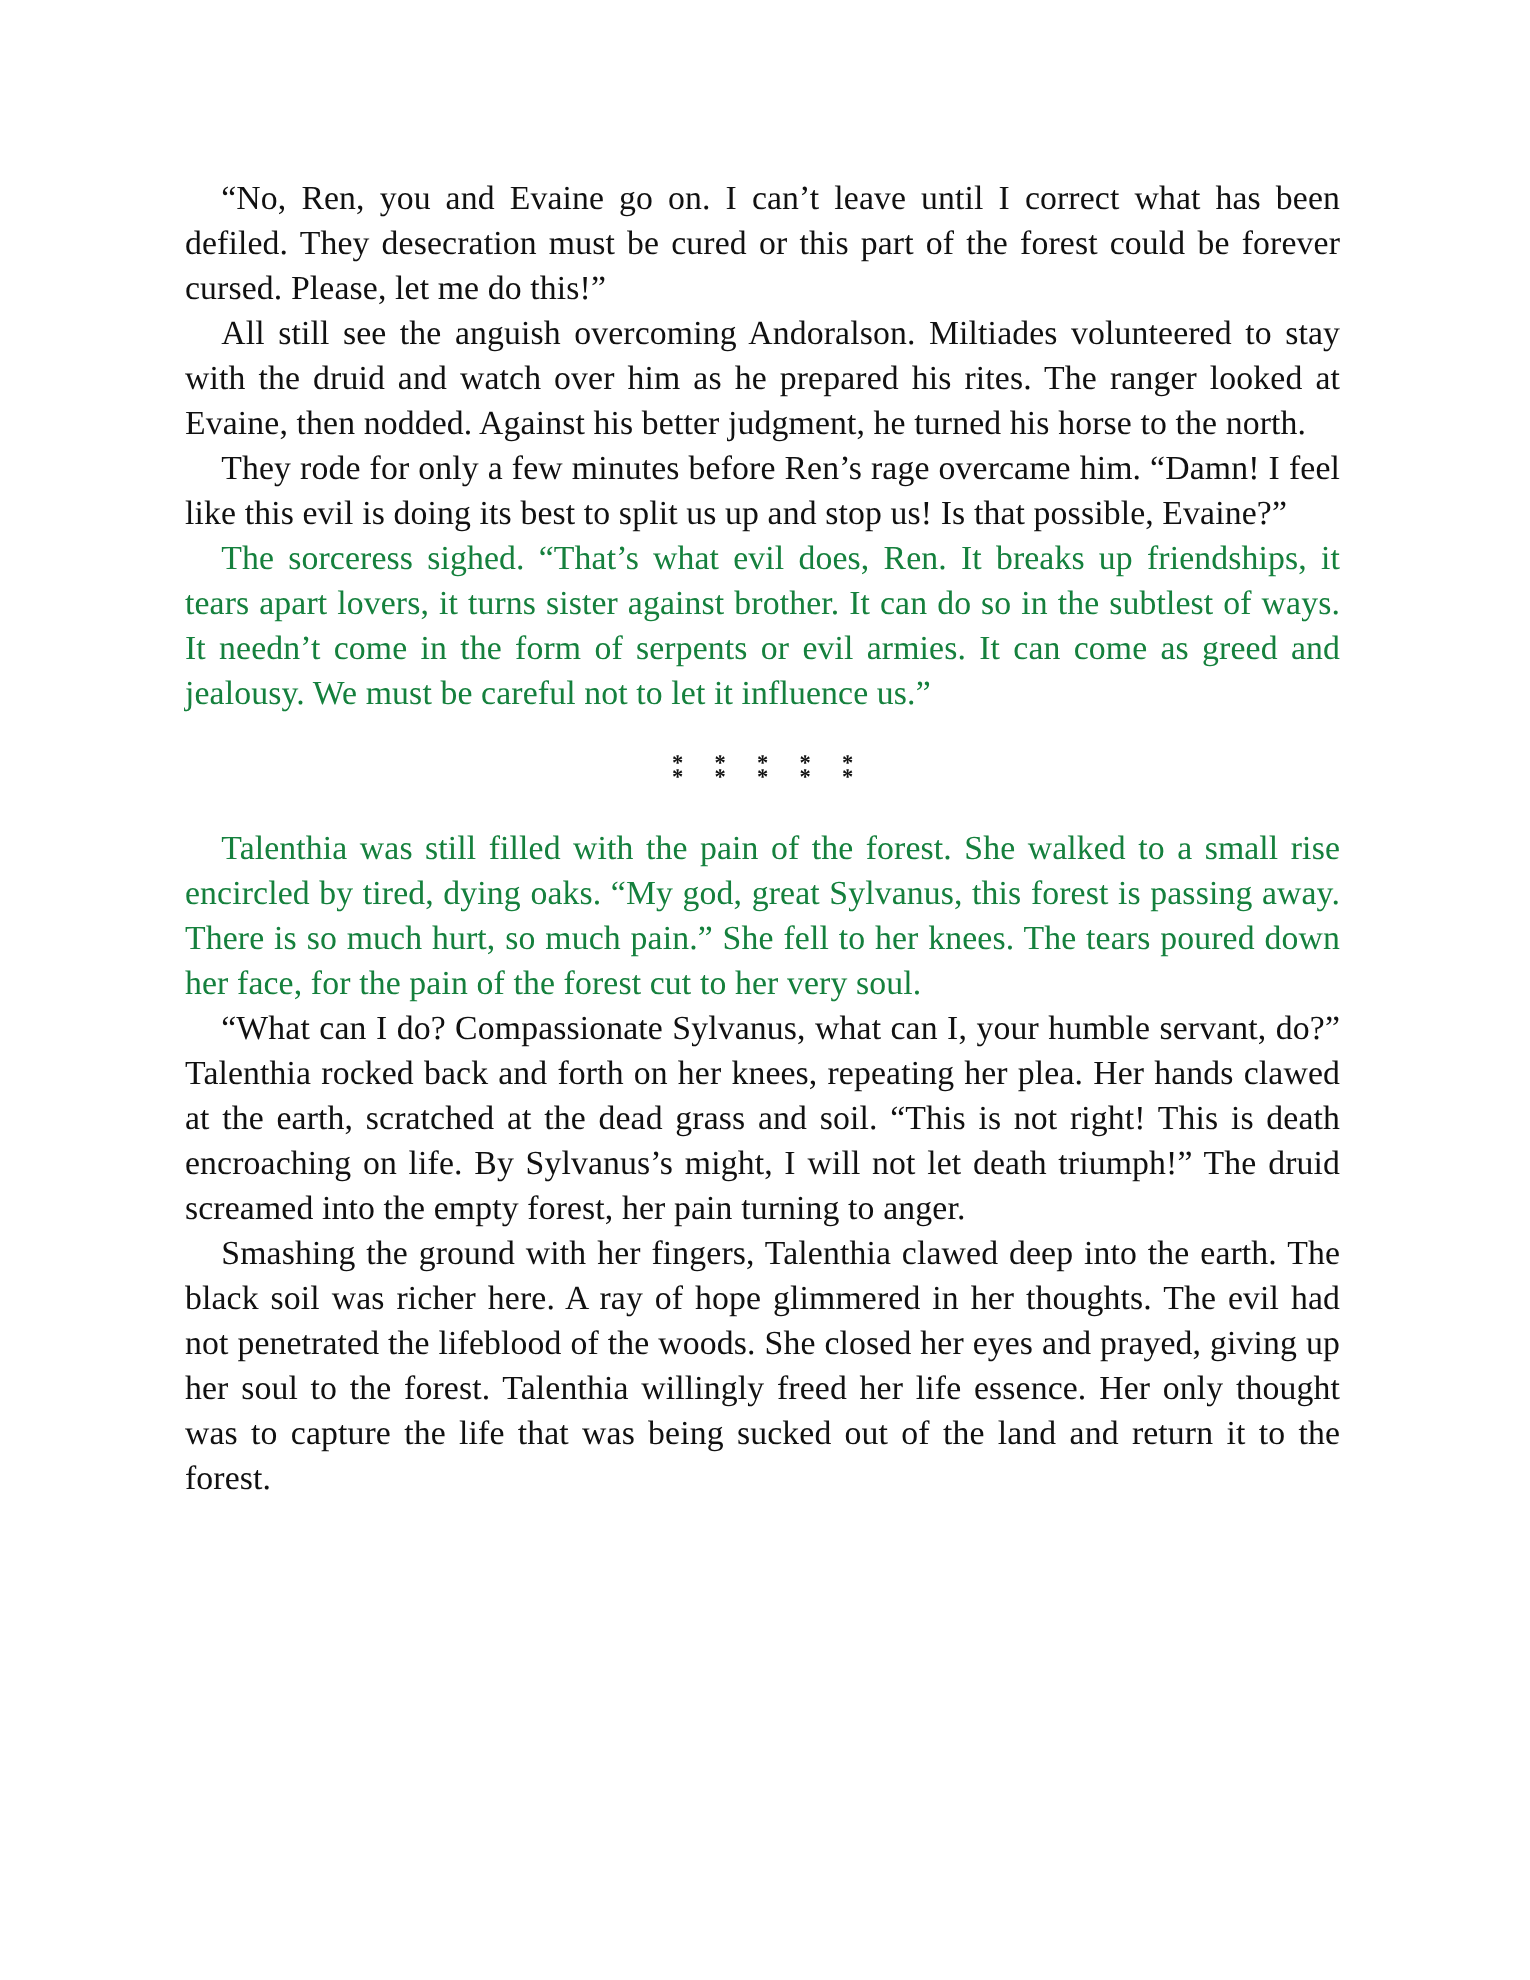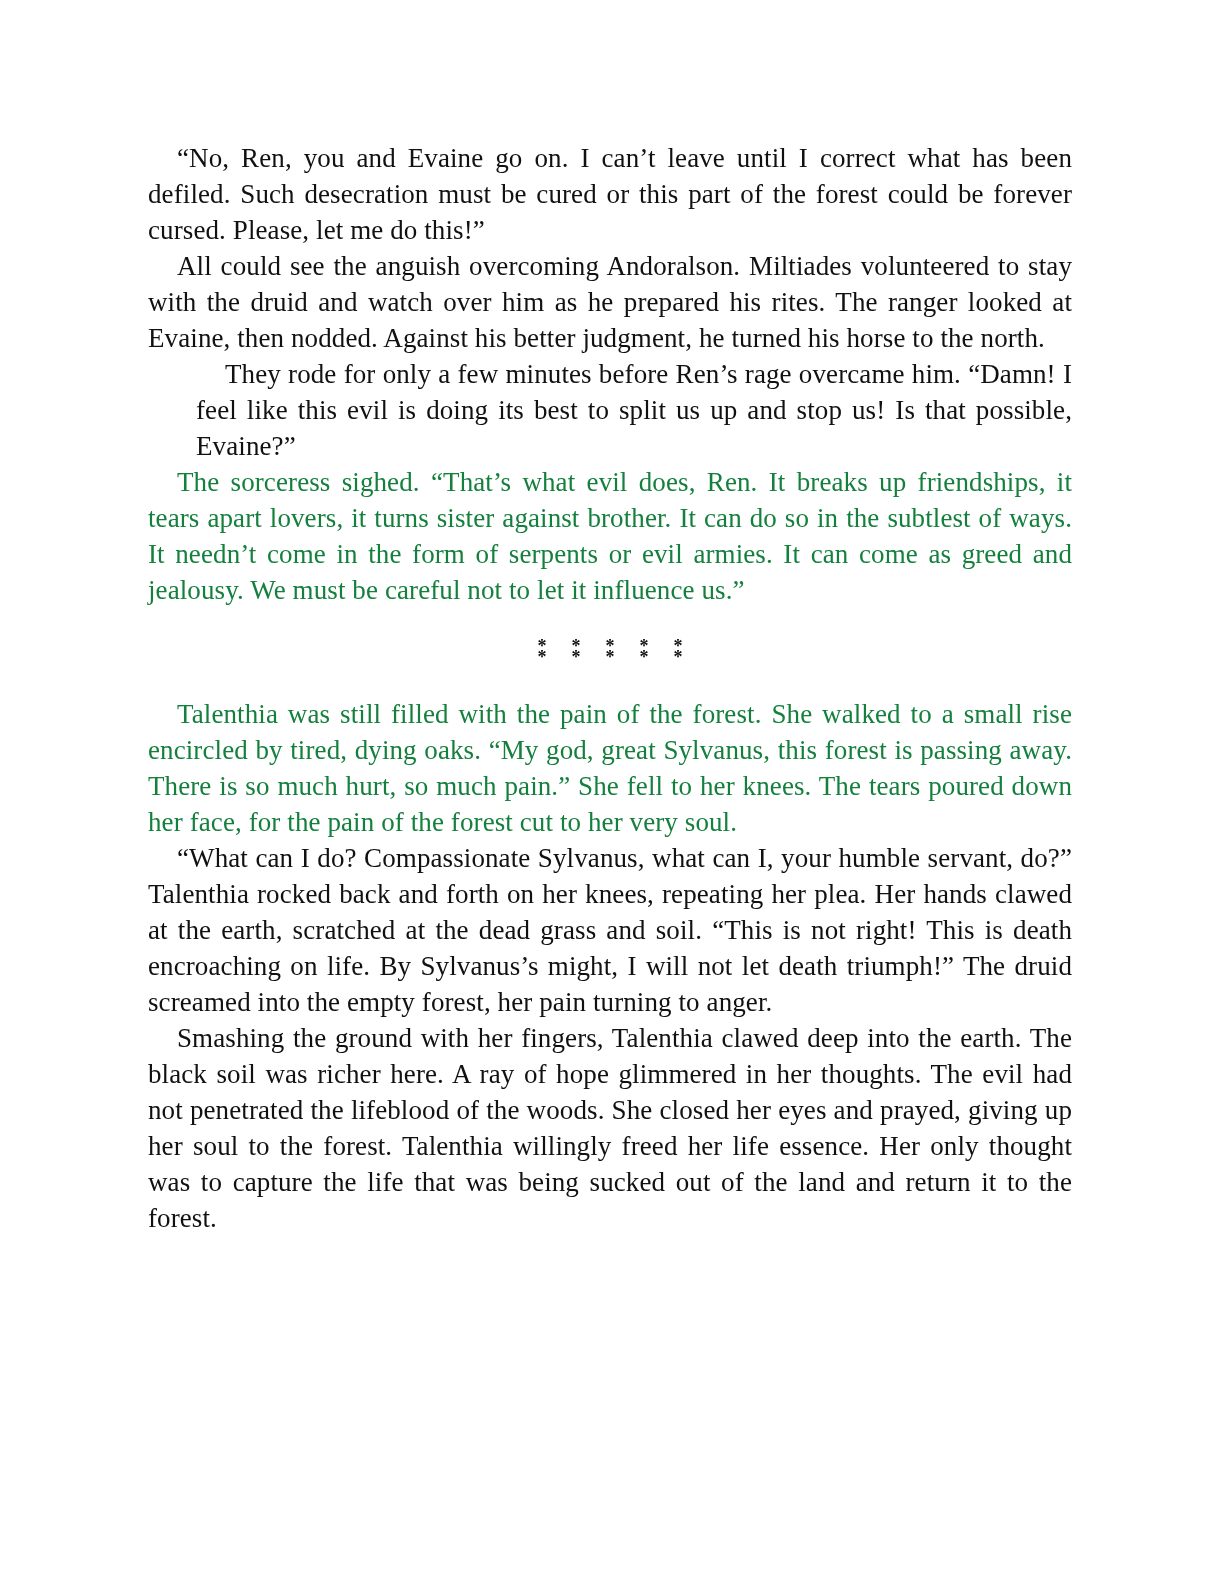--- a/index.html
+++ b/index.html
@@ -47,23 +47,23 @@
   .mark span {
     display: block;
     height: 11px;
   }
 </style>
 </head>
 <body style="background: rgb(255, 255, 255);">
 
 <div class="page">
   <div class="text-section">
-      <p class="para" style="color: rgb(17, 17, 17);">“No, Ren, you and Evaine go on. I can’t leave until I correct what has been defiled. Such desecration must be cured or this part of the forest could be forever cursed. Please, let me do this!”</p>
-      <p class="para" style="color: rgb(17, 17, 17);">All could see the anguish overcoming Andoralson. Miltiades volunteered to stay with the druid and watch over him as he prepared his rites. The ranger looked at Evaine, then nodded. Against his better judgment, he turned his horse to the north.</p>
-      <p class="para" style="color: rgb(17, 17, 17); margin-left: 48px;">They rode for only a few minutes before Ren’s rage overcame him. “Damn! I feel like this evil is doing its best to split us up and stop us! Is that possible, Evaine?”</p>
+      <p class="para" style="color: rgb(17, 17, 17);">“No, Ren, you and Evaine go on. I can’t leave until I correct what has been defiled. They desecration must be cured or this part of the forest could be forever cursed. Please, let me do this!”</p>
+      <p class="para" style="color: rgb(17, 17, 17);">All still see the anguish overcoming Andoralson. Miltiades volunteered to stay with the druid and watch over him as he prepared his rites. The ranger looked at Evaine, then nodded. Against his better judgment, he turned his horse to the north.</p>
+      <p class="para" style="color: rgb(17, 17, 17);">They rode for only a few minutes before Ren’s rage overcame him. “Damn! I feel like this evil is doing its best to split us up and stop us! Is that possible, Evaine?”</p>
       <p class="para" style="color: #15803d;">The sorceress sighed. “That’s what evil does, Ren. It breaks up friendships, it tears apart lovers, it turns sister against brother. It can do so in the subtlest of ways. It needn’t come in the form of serpents or evil armies. It can come as greed and jealousy. We must be careful not to let it influence us.”</p>
     </div>
 
   <div class="scene-break">
       <span class="mark" style="color: rgb(17, 17, 17);">
         <span>*</span>
         <span>*</span>
       </span>
       <span class="mark" style="color: rgb(17, 17, 17);">
         <span>*</span>

